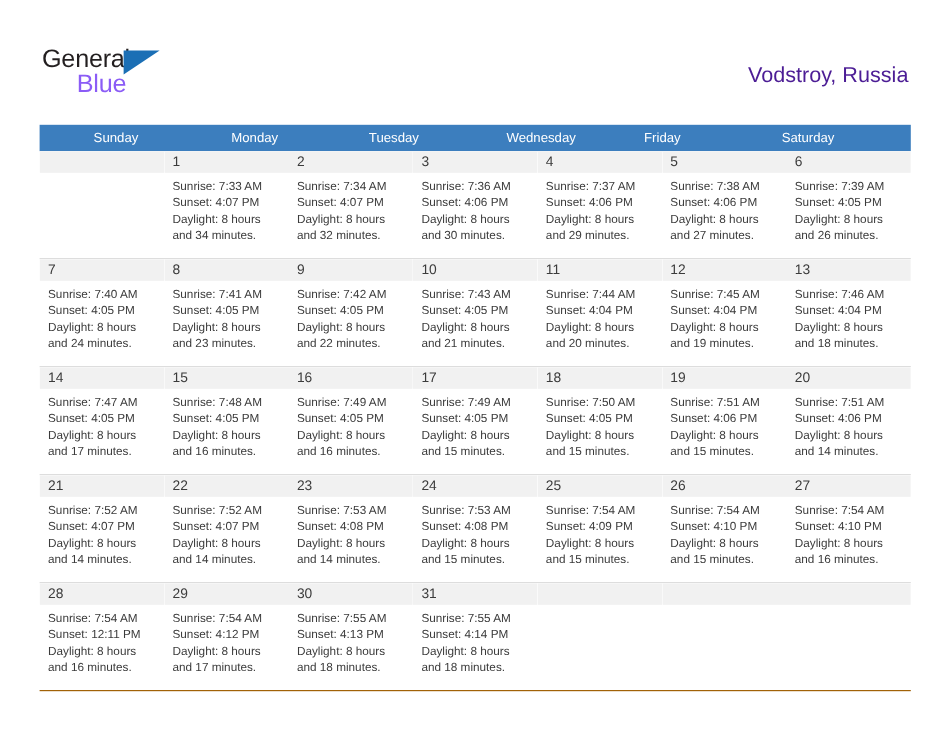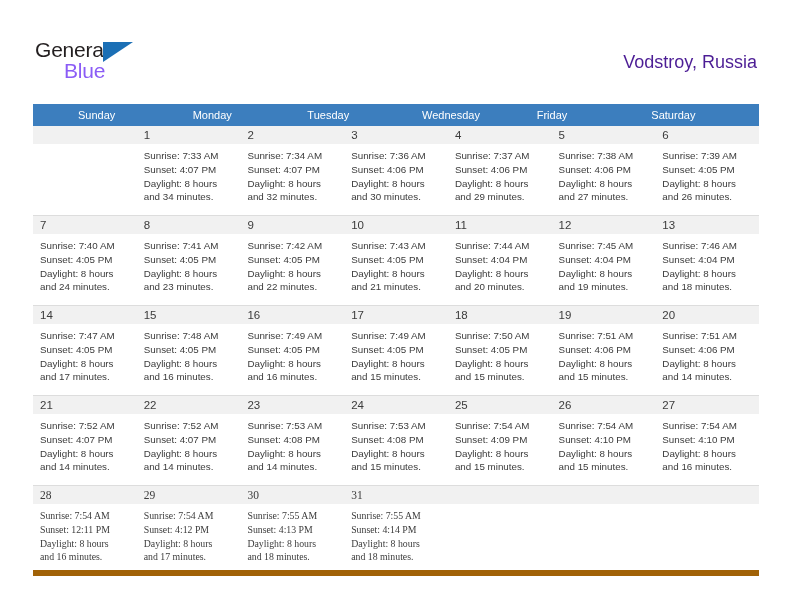--- a/index.html
+++ b/index.html
@@ -108,22 +108,21 @@
     white-space: nowrap;
     overflow: hidden;
   }
   .week {
     display: flex;
     height: 90px;
     border-bottom: 1px solid #dddddd;
     box-sizing: border-box;
   }
   .week:last-child {
-    border-bottom: 6px solid #a16207;
-    font-family: Liberation Serif, serif;
+    border-bottom: 1px solid #a16207;
   }
   .cell {
     flex: 1 1 0;
     box-sizing: border-box;
     position: relative;
     background: #ffffff;
     overflow: hidden;
   }
   .daynum-band {
     height: 18px;

